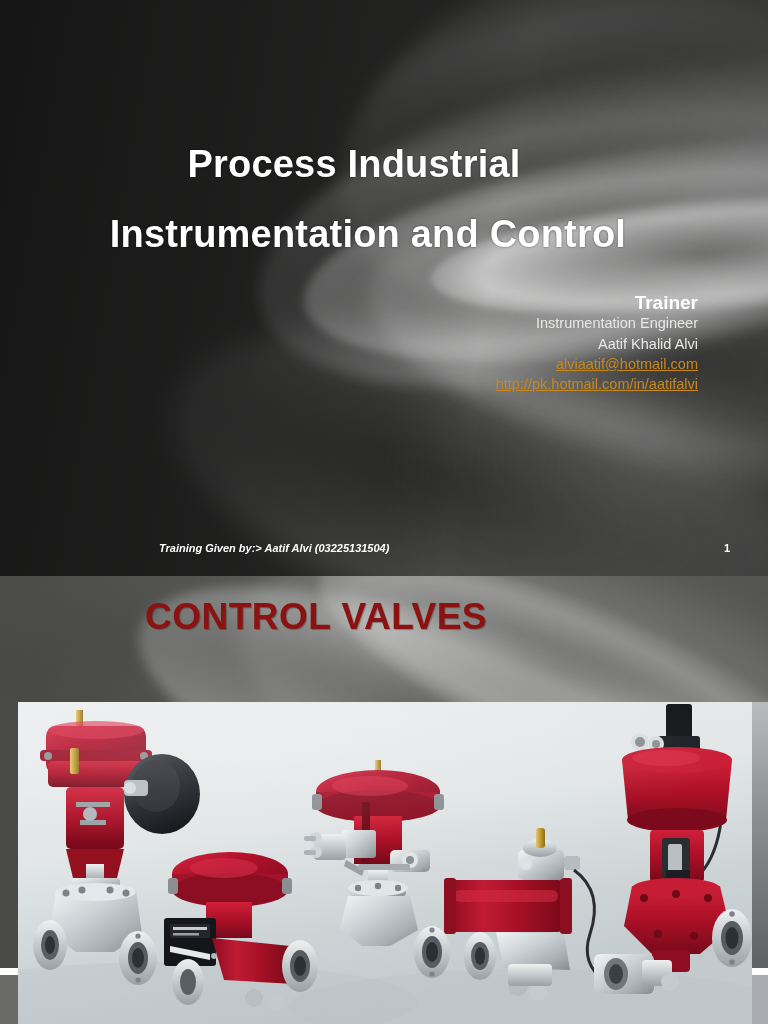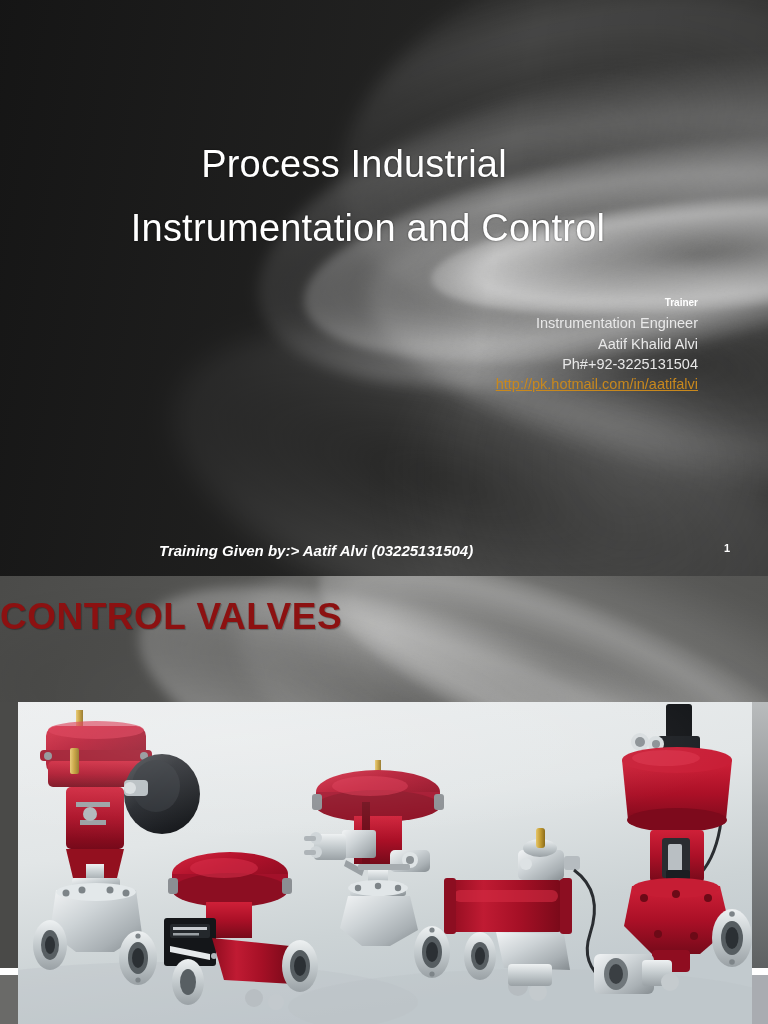--- a/index.html
+++ b/index.html
@@ -67,46 +67,46 @@
     position:absolute; inset:0;
     background:linear-gradient(100deg, rgba(20,20,20,0.92) 0%, rgba(25,25,25,0.55) 35%, rgba(0,0,0,0.00) 62%, rgba(0,0,0,0.18) 100%);
   }
 
   .title-block {
     position:absolute; left:0; top:138px; width:708px;
     text-align:center;
     color:#ffffff;
     font-size:38px;
     line-height:52px;
-    font-weight:400;
+    font-weight:700;
     letter-spacing:0.2px;
     text-shadow:0 0 2px rgba(0,0,0,0.6);
   }
   .title-line { display:block; }
-  .title-line-2 { margin-top:12px;padding-left:28px; }
+  .title-line-2 { margin-top:18px;padding-left:28px; }
 
   .contact-block {
     position:absolute; right:70px; top:293px;
     text-align:right;
     color:#e8e8e8;
     font-size:14.5px;
     line-height:20.3px;
   }
-  .contact-block .c-bold { font-weight:bold; color:#ffffff; font-size:10px; }
+  .contact-block .c-bold { font-weight:bold; color:#ffffff; font-size:19px; }
   .contact-block .c-link {
     color:#c8881d; text-decoration:underline; display:block;
   }
   .contact-block .c-row { display:block; white-space:nowrap; }
 
   .footer1 {
     position:absolute; left:0; bottom:12px; width:768px; height:22px;
   }
   .footer1-text {
     position:absolute; left:159px; top:0;
-    color:#ffffff; font-size:15px; font-weight:bold; font-style:italic;
+    color:#ffffff; font-size:11px; font-weight:bold; font-style:italic;
     white-space:nowrap;
   }
   .footer1-page {
     position:absolute; right:38px; top:0;
     color:#ffffff; font-size:11px; font-weight:bold;
   }
 
   
   .slide2 {
     position:absolute; left:0; top:576px; width:768px; height:448px;
@@ -139,21 +139,21 @@
     transform:rotate(12deg);
     filter:blur(14px);
   }
   .s2-vig {
     position:absolute; inset:0;
     background:linear-gradient(105deg, rgba(60,60,58,0.55) 0%, rgba(80,80,78,0.10) 45%, rgba(40,40,38,0.20) 100%);
   }
 
   .slide2-title {
     position:absolute; left:0; top:596px; width:632px;
-    text-align:left;
+    text-align:center;
     color:#8c1111;
     font-size:37px;
     font-weight:bold;
     letter-spacing:0.5px;
     text-shadow:1px 1px 1px rgba(0,0,0,0.28);
   }
 
   
   .photo {
     position:absolute; left:18px; top:702px;
@@ -203,21 +203,21 @@
 
     <h1 class="title-block">
       <span class="title-line">Process Industrial</span>
       <span class="title-line title-line-2">Instrumentation and Control</span>
     </h1>
 
     <div class="contact-block">
       <span class="c-row c-bold">Trainer</span>
       <span class="c-row">Instrumentation Engineer</span>
       <span class="c-row">Aatif Khalid Alvi</span>
-      <span class="c-row">Ph#+92-3225131504</span>
+      <a class="c-row c-link" href="#">alviaatif@hotmail.com</a>
       <a class="c-row c-link" href="#">http://pk.hotmail.com/in/aatifalvi</a>
     </div>
 
     <div class="footer1">
       <span class="footer1-text">Training Given by:&gt; Aatif Alvi (03225131504)</span>
       <span class="footer1-page">1</span>
     </div>
   </section>
 
   <section class="slide2">

